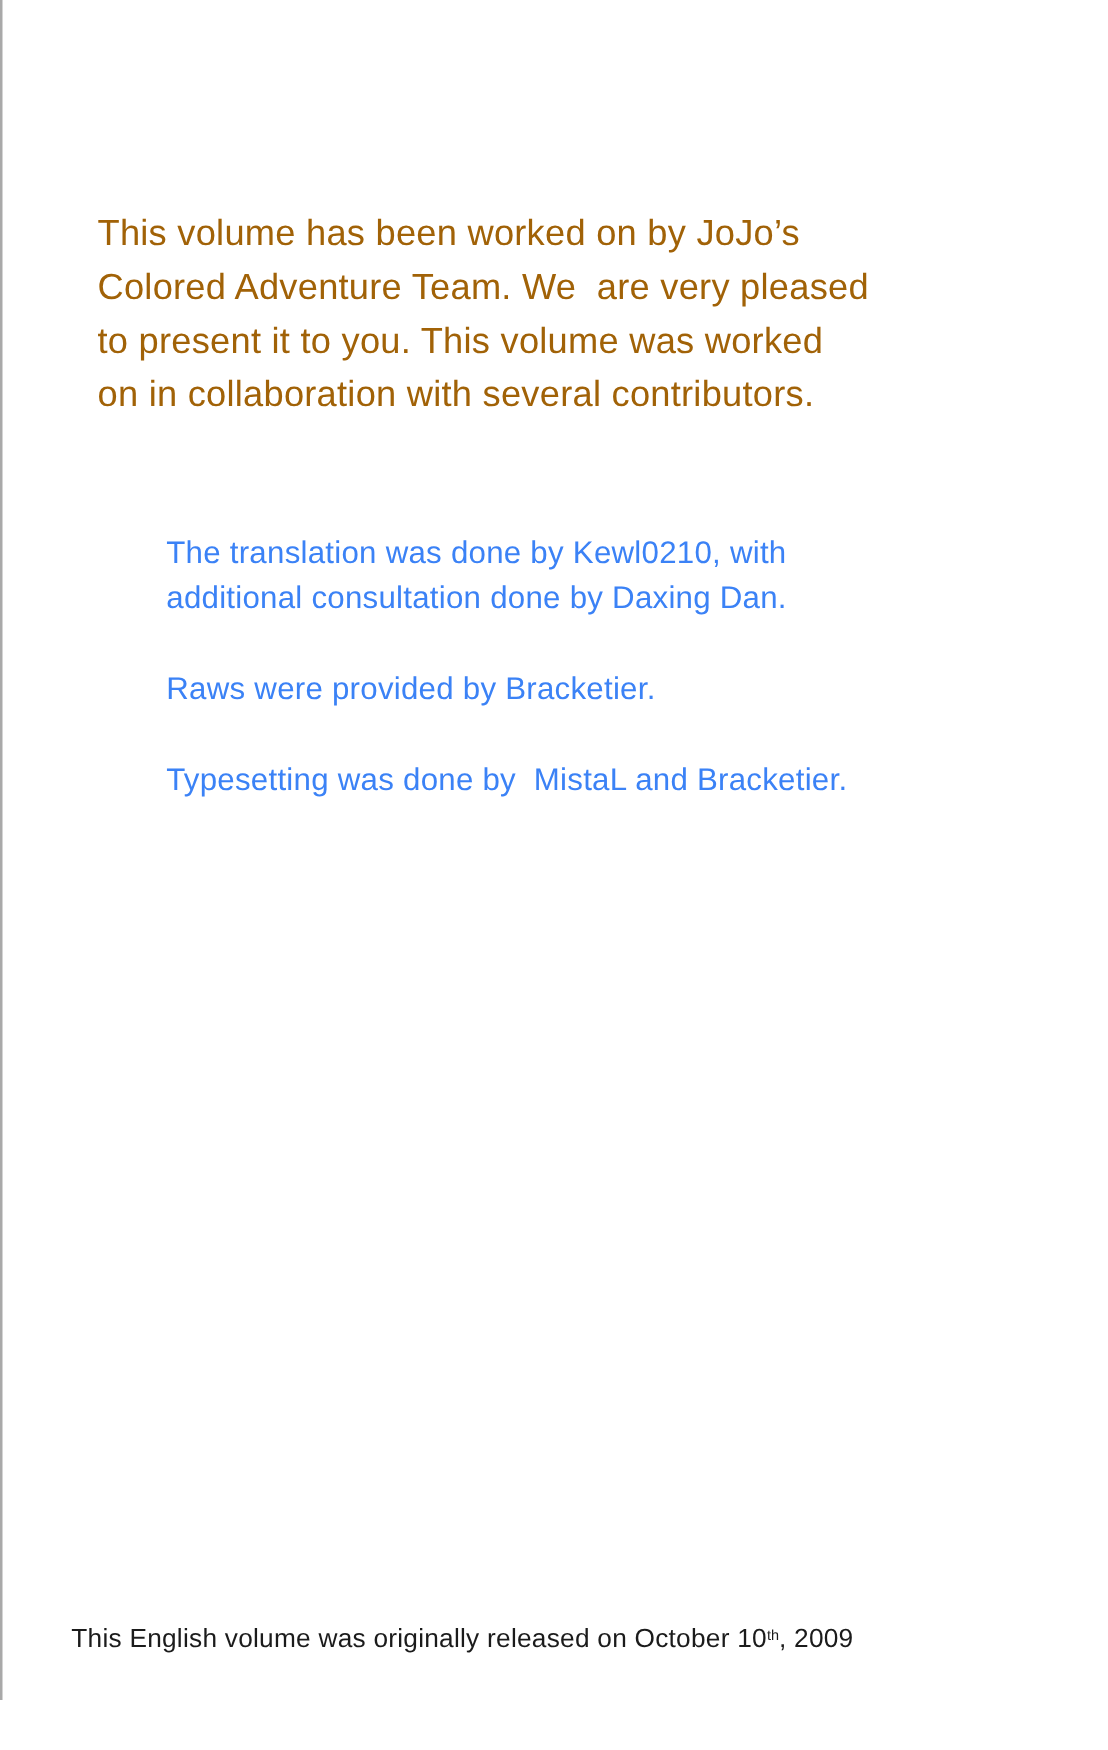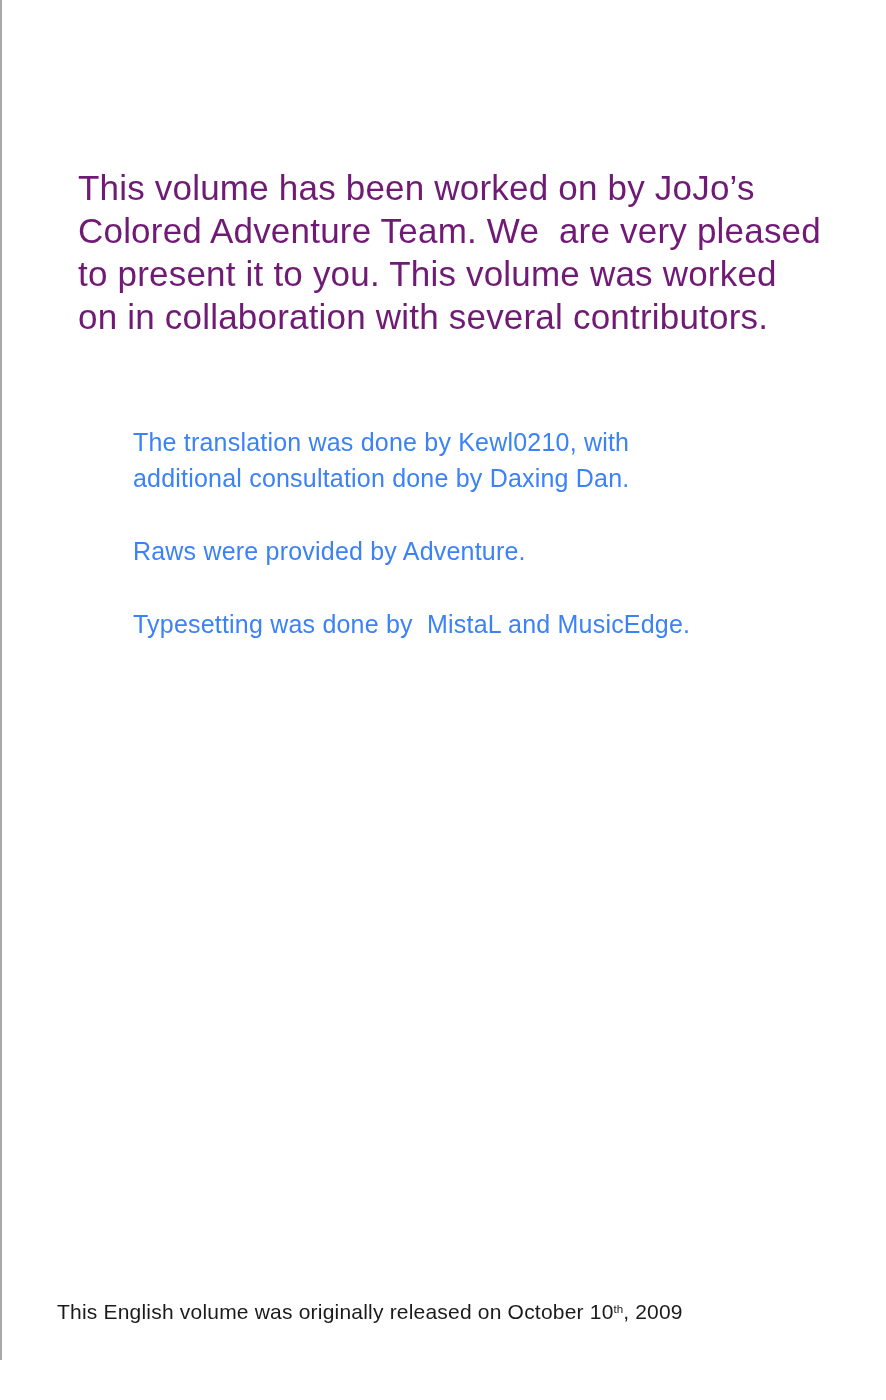--- a/index.html
+++ b/index.html
@@ -23,25 +23,25 @@
     top: 0;
     width: 2px;
     height: 1360px;
     background: #a9a9a9;
   }
   .intro {
     position: absolute;
     left: 78px;
     top: 166px;
     width: 780px;
-    font-size: 35px;
+    font-size: 29px;
     line-height: 43px;
     letter-spacing: 0.2px;
     white-space: pre-wrap;
-    color: #701a75;
+    color: #a16207;
   }
   .credits {
     position: absolute;
     left: 133px;
     top: 424px;
     width: 680px;
   }
   .credit {
     font-size: 25px;
     line-height: 36px;
@@ -76,19 +76,19 @@
   <div class="edge-line"></div>
 
   <p class="intro">This volume has been worked on by JoJo’s
 Colored Adventure Team. We  are very pleased
 to present it to you. This volume was worked
 on in collaboration with several contributors.</p>
 
   <div class="credits">
     <p class="credit">The translation was done by Kewl0210, with
 additional consultation done by Daxing Dan.</p>
-    <p class="credit">Raws were provided by Adventure.</p>
-    <p class="credit">Typesetting was done by  MistaL and MusicEdge.</p>
+    <p class="credit">Raws were provided by Bracketier.</p>
+    <p class="credit">Typesetting was done by  MistaL and Bracketier.</p>
   </div>
 
   <p class="footer-note"><span>This English volume was originally released on October 10</span><sup>th</sup><span>, 2009</span></p>
 
 </div>
 
 </body></html>

